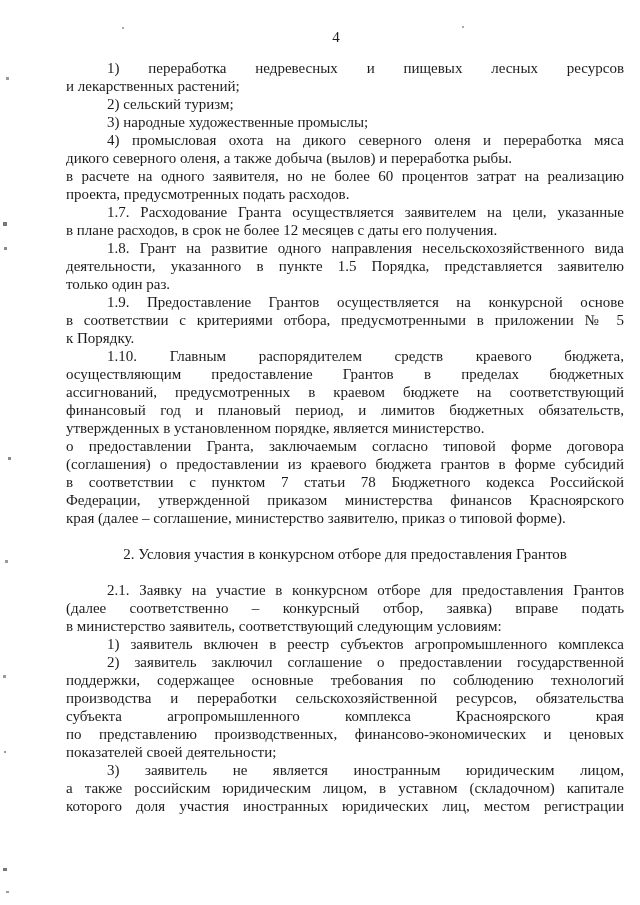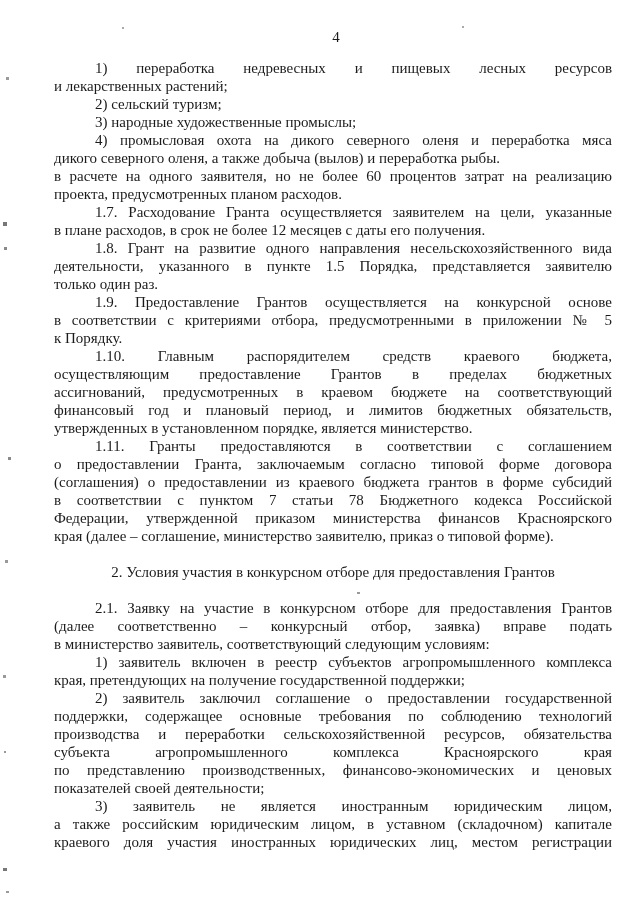--- a/index.html
+++ b/index.html
@@ -17,21 +17,21 @@
   }
   .page-number {
     position: absolute;
     top: 28px; left: 57px; width: 558px;
     text-align: center;
     font-size: 15px; line-height: 18px;
     color: #1b1b1b;
   }
   .text-block {
     position: absolute;
-    top: 59px; left: 54px; width: 558px;
+    top: 59px; left: 66px; width: 558px;
   }
   .line {
     height: 18px;
     line-height: 18px;
     font-size: 15px;
     color: #1b1b1b;
     overflow: visible;
   }
   .line.j {
     text-align: justify;
@@ -53,57 +53,55 @@
   <div class="page-number">4</div>
 
   <div class="text-block">
       <div class="line j ind">1) переработка недревесных и пищевых лесных ресурсов</div>
       <div class="line">и лекарственных растений;</div>
       <div class="line ind">2) сельский туризм;</div>
       <div class="line ind">3) народные художественные промыслы;</div>
       <div class="line j ind">4) промысловая охота на дикого северного оленя и переработка мяса</div>
       <div class="line">дикого северного оленя, а также добыча (вылов) и переработка рыбы.</div>
       <div class="line j">в расчете на одного заявителя, но не более 60 процентов затрат на реализацию</div>
-      <div class="line">проекта, предусмотренных планом расходов.</div>
+      <div class="line">проекта, предусмотренных подать расходов.</div>
       <div class="line j ind">1.7. Расходование Гранта осуществляется заявителем на цели, указанные</div>
       <div class="line">в плане расходов, в срок не более 12 месяцев с даты его получения.</div>
       <div class="line j ind">1.8. Грант на развитие одного направления несельскохозяйственного вида</div>
       <div class="line j">деятельности, указанного в пункте 1.5 Порядка, представляется заявителю</div>
       <div class="line">только один раз.</div>
       <div class="line j ind">1.9. Предоставление Грантов осуществляется на конкурсной основе</div>
       <div class="line j">в соответствии с критериями отбора, предусмотренными в приложении № 5</div>
       <div class="line">к Порядку.</div>
       <div class="line j ind">1.10. Главным распорядителем средств краевого бюджета,</div>
       <div class="line j">осуществляющим предоставление Грантов в пределах бюджетных</div>
       <div class="line j">ассигнований, предусмотренных в краевом бюджете на соответствующий</div>
       <div class="line j">финансовый год и плановый период, и лимитов бюджетных обязательств,</div>
       <div class="line">утвержденных в установленном порядке, является министерство.</div>
-      <div class="line j ind">1.11. Гранты предоставляются в соответствии с соглашением</div>
       <div class="line j">о предоставлении Гранта, заключаемым согласно типовой форме договора</div>
       <div class="line j">(соглашения) о предоставлении из краевого бюджета грантов в форме субсидий</div>
       <div class="line j">в соответствии с пунктом 7 статьи 78 Бюджетного кодекса Российской</div>
       <div class="line j">Федерации, утвержденной приказом министерства финансов Красноярского</div>
       <div class="line">края (далее – соглашение, министерство заявителю, приказ о типовой форме).</div>
       <div class="line"></div>
       <div class="line ctr">2. Условия участия в конкурсном отборе для предоставления Грантов</div>
       <div class="line"></div>
       <div class="line j ind">2.1. Заявку на участие в конкурсном отборе для предоставления Грантов</div>
       <div class="line j">(далее соответственно – конкурсный отбор, заявка) вправе подать</div>
       <div class="line">в министерство заявитель, соответствующий следующим условиям:</div>
       <div class="line j ind">1) заявитель включен в реестр субъектов агропромышленного комплекса</div>
-      <div class="line">края, претендующих на получение государственной поддержки;</div>
       <div class="line j ind">2) заявитель заключил соглашение о предоставлении государственной</div>
       <div class="line j">поддержки, содержащее основные требования по соблюдению технологий</div>
       <div class="line j">производства и переработки сельскохозяйственной ресурсов, обязательства</div>
       <div class="line j">субъекта агропромышленного комплекса Красноярского края</div>
       <div class="line j">по представлению производственных, финансово-экономических и ценовых</div>
       <div class="line">показателей своей деятельности;</div>
       <div class="line j ind">3) заявитель не является иностранным юридическим лицом,</div>
       <div class="line j">а также российским юридическим лицом, в уставном (складочном) капитале</div>
-      <div class="line j">краевого доля участия иностранных юридических лиц, местом регистрации</div>
+      <div class="line j">которого доля участия иностранных юридических лиц, местом регистрации</div>
     </div>
 
   <div class="speck" style="left:122px;top:27px;width:2px;height:2px;background:#aaaaaa;"></div>
   <div class="speck" style="left:462px;top:26px;width:2px;height:2px;background:#aaaaaa;"></div>
   <div class="speck" style="left:6px;top:77px;width:3px;height:3px;background:#9a9a9a;"></div>
   <div class="speck" style="left:3px;top:222px;width:4px;height:4px;background:#777777;"></div>
   <div class="speck" style="left:4px;top:247px;width:3px;height:3px;background:#8a8a8a;"></div>
   <div class="speck" style="left:8px;top:457px;width:3px;height:3px;background:#8a8a8a;"></div>
   <div class="speck" style="left:5px;top:560px;width:3px;height:3px;background:#9a9a9a;"></div>
   <div class="speck" style="left:357px;top:592px;width:3px;height:2px;background:#999999;"></div>

